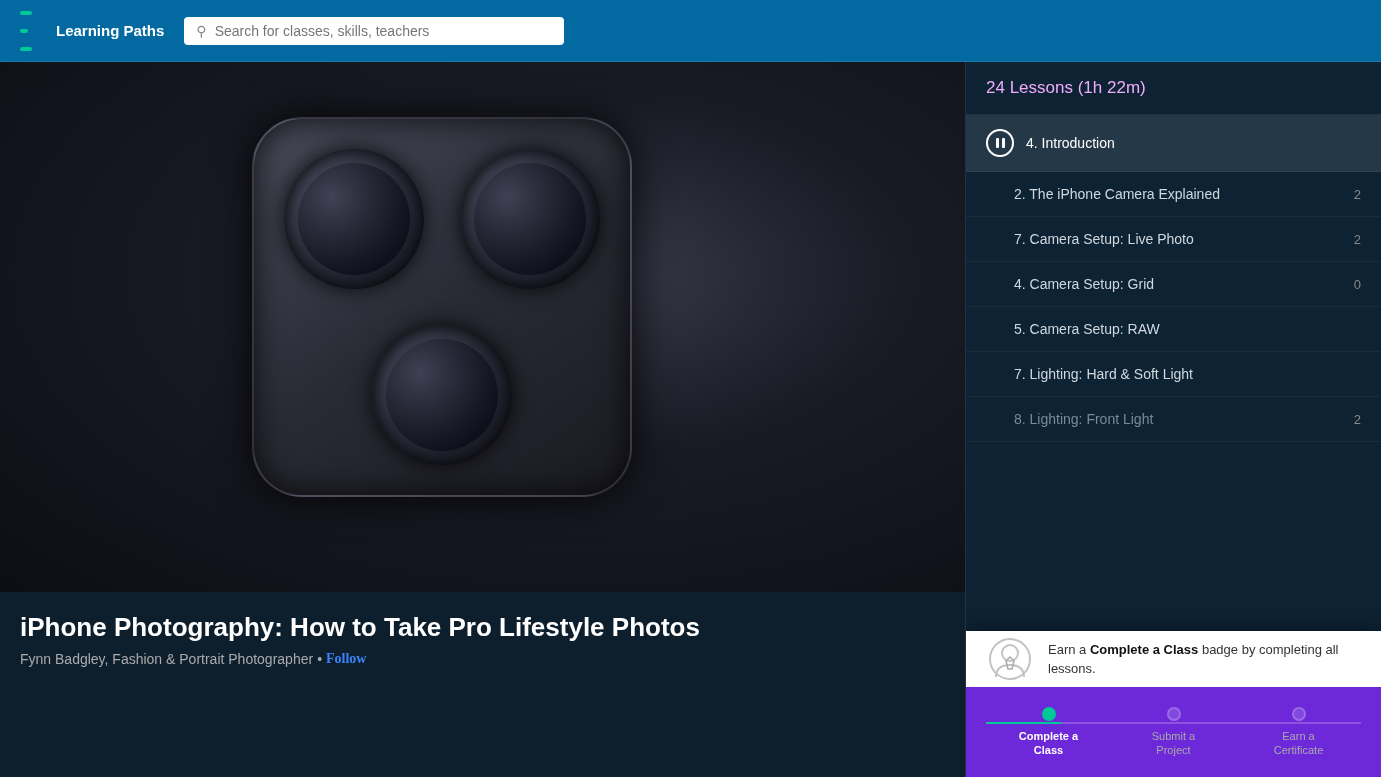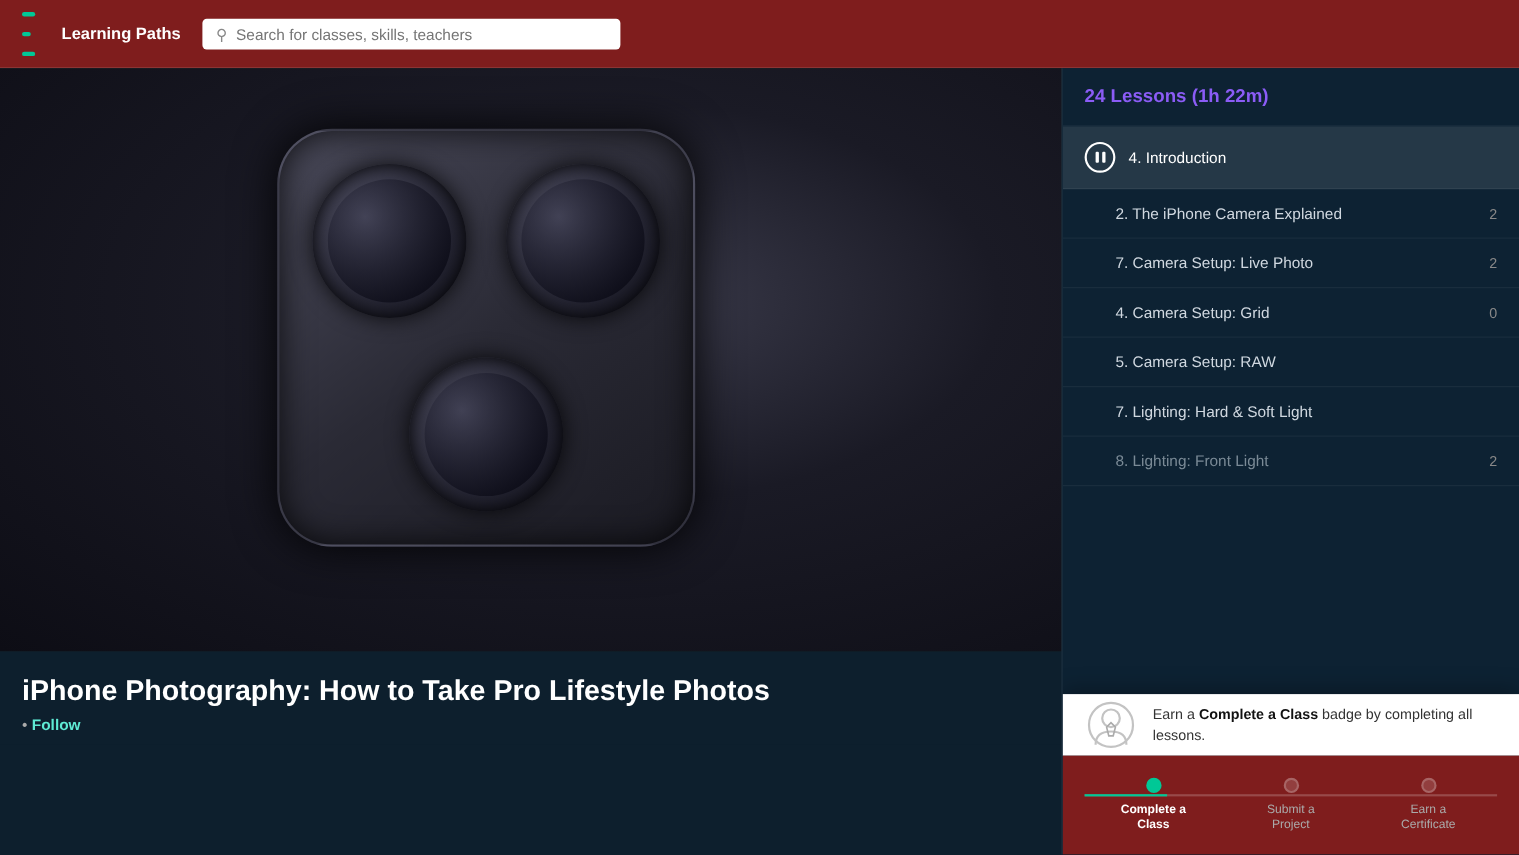--- a/index.html
+++ b/index.html
@@ -7,21 +7,21 @@
       background-color: #0d1f2d;
       font-family: 'Helvetica Neue', Arial, sans-serif;
       color: #ffffff;
       width: 1381px;
       min-height: 777px;
       overflow: hidden;
     }
 
     
     .header {
-      background-color: #7f1d1d;
+      background-color: #0369a1;
       height: 62px;
       display: flex;
       align-items: center;
       padding: 16px 20px;
       gap: 20px;
       border-bottom: 1px solid rgba(255,255,255,0.1);
     }
     .header-logo {
       width: 12px;
       height: 40px;
@@ -180,23 +180,24 @@
 
     .course-meta {
       font-size: 14px;
       color: #aaa;
       display: flex;
       align-items: center;
       gap: 4px;
     }
 
     .follow-link {
-      color: #5eead4;
+      color: #3b82f6;
       font-weight: 600;
       cursor: pointer;
+      font-family: Liberation Serif, serif;
     }
 
     
     .right-panel {
       flex: 1;
       background: #0d2233;
       display: flex;
       flex-direction: column;
       border-left: 1px solid rgba(255,255,255,0.08);
       position: relative;
@@ -206,22 +207,22 @@
     .lessons-header {
       padding: 16px 20px;
       font-size: 17px;
       font-weight: 600;
       color: #ffffff;
       border-bottom: 1px solid rgba(255,255,255,0.08);
       flex-shrink: 0;
     }
 
     .lessons-header span {
-      color: #8b5cf6;
-      font-weight: 700;
+      color: #f0abfc;
+      font-weight: 400;
     }
 
     .lesson-list {
       flex: 1;
       overflow-y: auto;
     }
 
     .lesson-item {
       display: flex;
       align-items: center;
@@ -319,21 +320,21 @@
       color: #111;
     }
 
     
     .progress-tracker {
       position: absolute;
       bottom: 0;
       left: 0;
       right: 0;
       height: 90px;
-      background: #7f1d1d;
+      background: #6d28d9;
       display: flex;
       align-items: center;
       padding: 0 20px;
       gap: 0;
     }
 
     .progress-line {
       position: absolute;
       top: 35px;
       left: 20px;
@@ -420,20 +421,21 @@
               <div class="lens-inner"></div>
             </div>
           </div>
         </div>
       </div>
     </div>
 
     <div class="course-info">
       <div class="course-title">iPhone Photography: How to Take Pro Lifestyle Photos</div>
       <div class="course-meta">
+        <span>Fynn Badgley, Fashion &amp; Portrait Photographer</span>
         <span>•</span>
         <span class="follow-link">Follow</span>
       </div>
     </div>
   </div>
 
   <div class="right-panel">
     <div class="lessons-header">
       <span>24 Lessons</span>
       <span>(1h 22m)</span>

